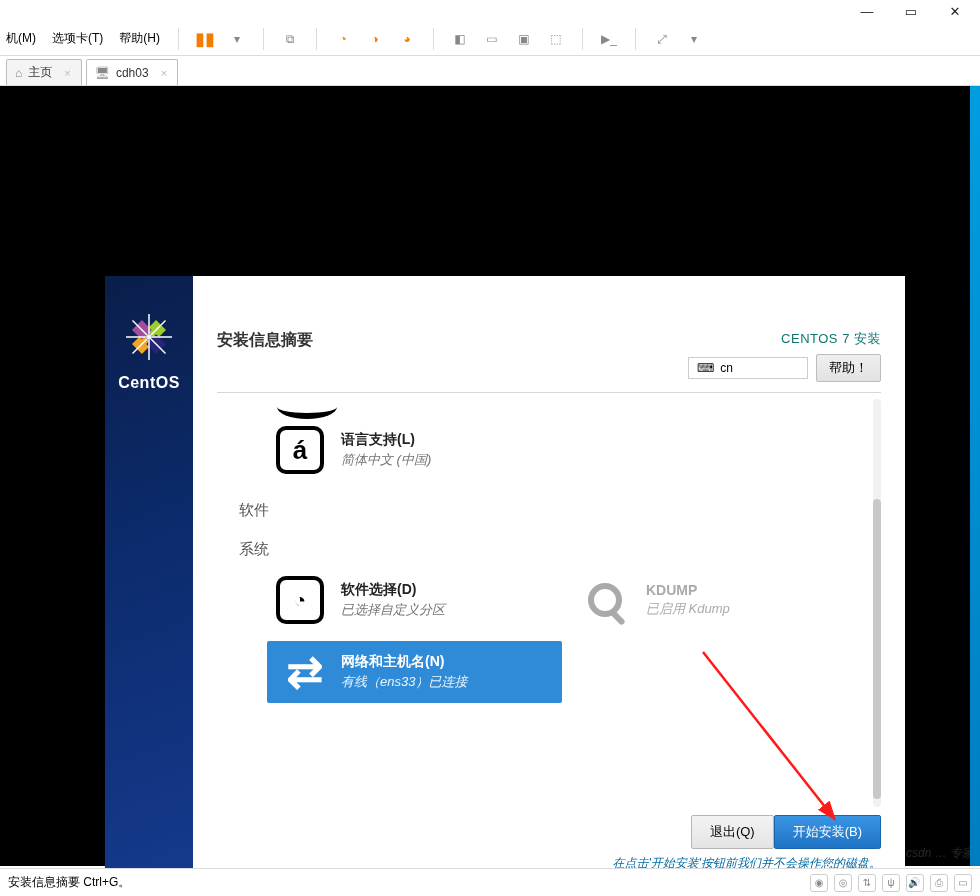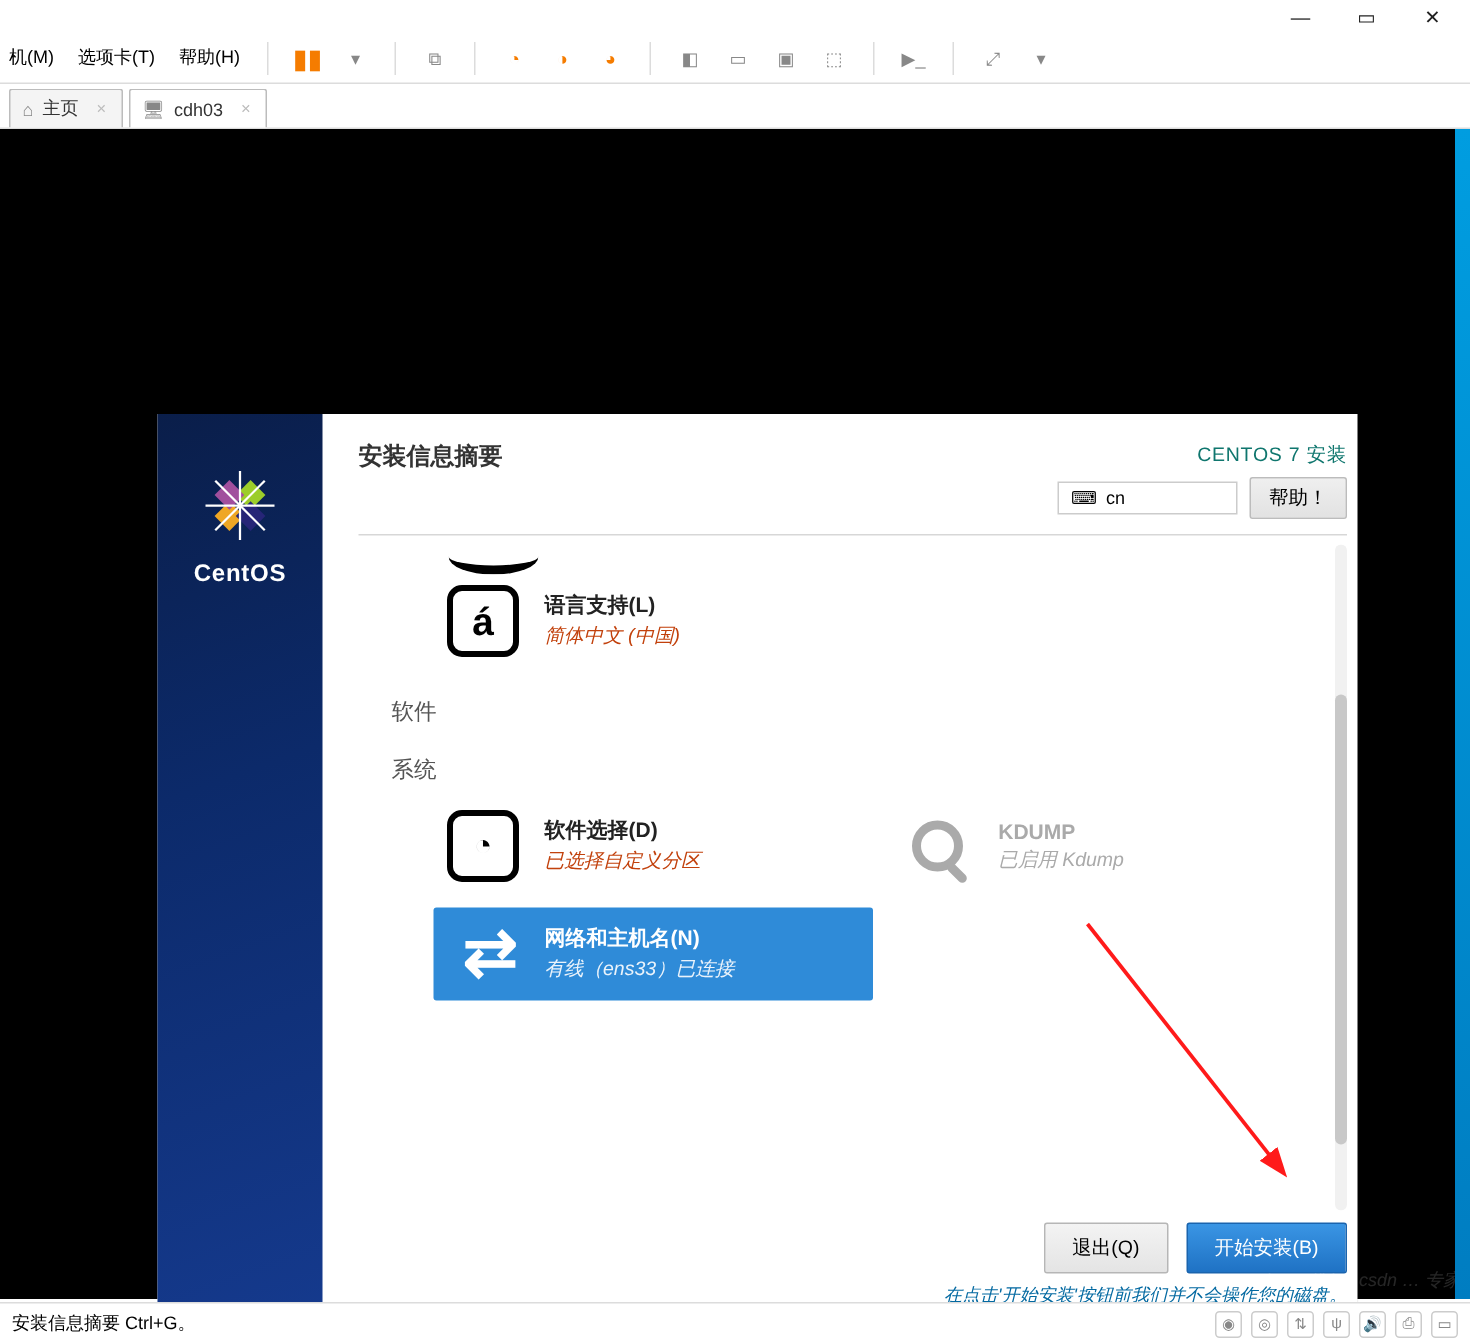--- a/index.html
+++ b/index.html
@@ -79,37 +79,38 @@
   
   .installer {
     position:absolute;
     left:105px; top:190px;
     width:800px; height:610px;
     background:#fff;
     display:flex;
     box-shadow:0 0 1px rgba(0,0,0,.3);
   }
   .sidebar {
-    width:110px;
+    width:88px;
     background:linear-gradient(160deg,#0a1e4a 0%,#0c2a6a 40%,#153a8e 100%);
     color:#fff;
     display:flex; flex-direction:column; align-items:center;
     padding-top:36px;
     text-align:right;
   }
   .sidebar-label { margin-top:12px; font-size:16px; font-weight:bold; letter-spacing:.5px; }
   .centos-logo {
     width:50px; height:50px;
   }
 
   .main {
     flex:1;
-    padding:18px 7px 14px 24px;
+    padding:18px 24px 14px 24px;
     display:flex; flex-direction:column;
     position:relative;
+    margin-top:36px;
   }
   .hdr { display:flex; justify-content:space-between; align-items:flex-start; }
   .hdr-title { font-size:16px; font-weight:700; color:#333; }
   .hdr-right { text-align:right; font-size:12px; }
   .hdr-right-top { font-size:13px; color:#0f766e; letter-spacing:.5px; }
   .lang-row { display:flex; gap:8px; margin-top:6px; justify-content:flex-end; align-items:center; }
   .lang-box {
     display:flex; align-items:center; gap:6px;
     border:1px solid #ccc; padding:3px 8px; font-size:12px; background:#fff;
     width:120px;
@@ -153,21 +154,21 @@
     border-radius:2px;
   }
   .item-icon {
     width:50px; height:50px; flex:none;
     display:flex; align-items:center; justify-content:center;
     color:#000;
   }
   .item-hl .item-icon { color:#fff; }
   .item-gray .item-icon, .item-gray .it-title, .item-gray .it-sub { color:#aaa; }
   .it-title { font-size:14px; font-weight:600; color:#222; }
-  .it-sub { font-size:13px; font-style:italic; color:#c2410c; margin-top:2px; }
+  .it-sub { font-size:13px; font-style:italic; color:#737373; margin-top:2px; }
   .item-hl .it-title { color:#fff; }
   .item-hl .it-sub { color:#eaf3fb; }
 
   
   .ic-boxed { display:flex;align-items:center;justify-content:center;width:48px;height:48px;border:4px solid #000;border-radius:10px;font-size:26px;font-weight:700;}
   .ic-disc { width:44px;height:44px;background:#000;border-radius:50%;display:flex;align-items:center;justify-content:center;color:#fff;font-size:16px;}
   .ic-disc:before{content:"";width:12px;height:12px;background:#fff;border-radius:50%;}
   .ic-lock { position:relative; width:30px;height:22px;background:#000;border-radius:3px;margin-top:14px;}
   .ic-lock:before{content:"";position:absolute;top:-14px;left:5px;width:20px;height:20px;border:5px solid #000;border-bottom:none;border-radius:12px 12px 0 0;}
   .ic-lens { width:34px;height:34px;border:6px solid #aaa;border-radius:50%;position:relative;}
@@ -176,21 +177,21 @@
   .ic-fold:after{content:"";position:absolute;left:0;top:0;width:12px;height:12px;background:#fff;clip-path:polygon(0 0,100% 0,0 100%);}
   .ic-arrows { font-size:44px; line-height:.5; font-weight:900; letter-spacing:-10px;}
 
   
   .arrow {
     position:absolute;
     pointer-events:none;
   }
 
   .footer {
-    display:flex; justify-content:flex-end; gap:12px; margin-top:8px;
+    display:flex; justify-content:flex-end; margin-top:8px;
   }
   .btn {
     padding:7px 18px;
     font-size:13px;
     border:1px solid #b6b6b6;
     background:linear-gradient(#f3f3f3,#e4e4e4);
     border-radius:2px;
   }
   .btn-primary {
     background:linear-gradient(#3a95e4,#1f72c4);

